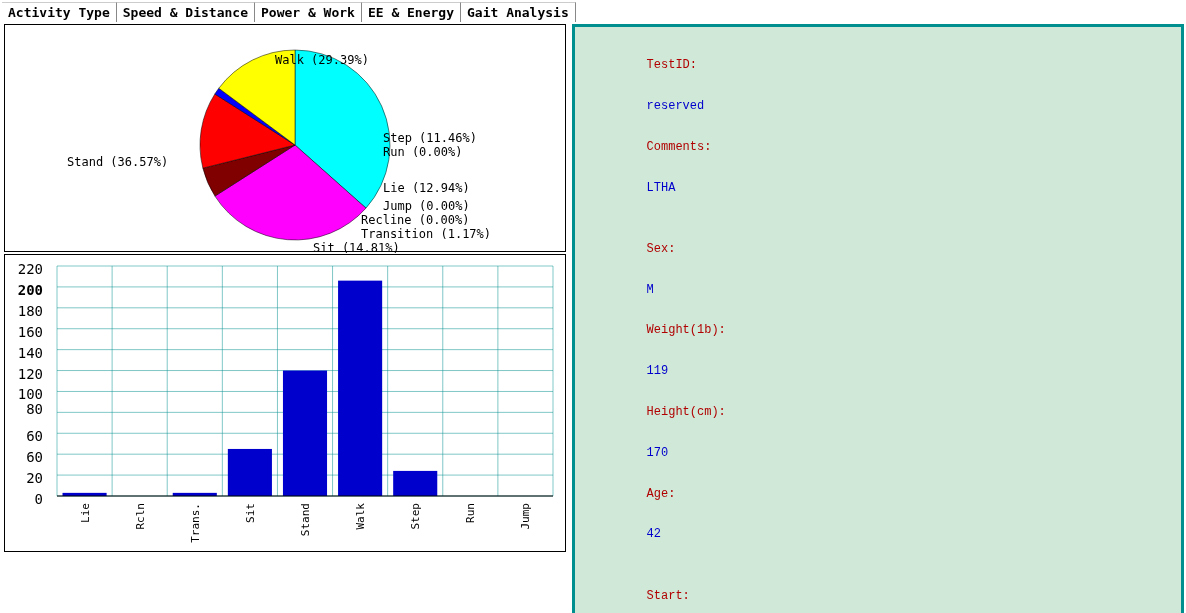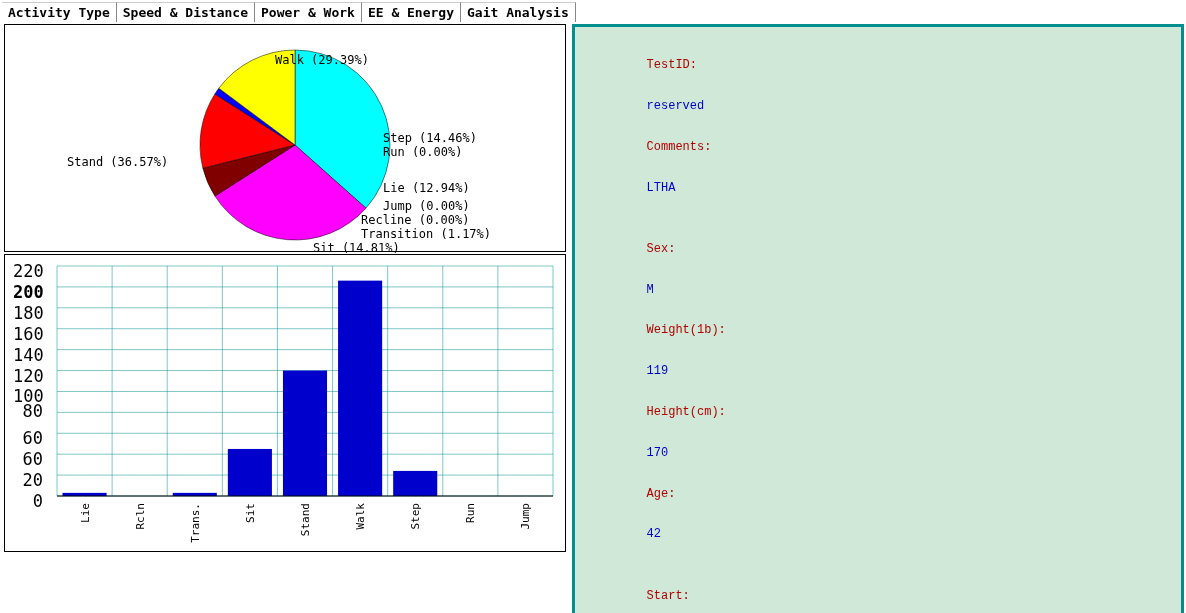--- a/index.html
+++ b/index.html
@@ -78,21 +78,21 @@
     position:absolute;
     font-family: monospace;
     font-size: 11px;
     writing-mode: vertical-rl;
     transform: rotate(180deg);
     transform-origin: center;
   }
   .bar-ytick {
     position:absolute;
     font-family: monospace;
-    font-size: 17px;
+    font-size: 14px;
     text-align: right;
     width: 30px;
   }
 </style>
 </head>
 <body>
 
 <div class="tabs">
   <div class="tab">Activity Type</div>
   <div class="tab">Speed &amp; Distance</div>
@@ -109,21 +109,21 @@
           <path d="M0 0 L5.8170722959499274e-15 -95 A95 95 0 0 1 70.9835461174734 63.137438818727254 Z" fill="#00ffff" stroke="#000" stroke-width="0.5"></path>
           <path d="M0 0 L70.9835461174734 63.137438818727254 A95 95 0 0 1 -80.08296516503214 51.10497715855324 Z" fill="#ff00ff" stroke="#000" stroke-width="0.5"></path>
           <path d="M0 0 L-80.08296516503214 51.10497715855324 A95 95 0 0 1 -92.13299228344565 23.162722916327095 Z" fill="#800000" stroke="#000" stroke-width="0.5"></path>
           <path d="M0 0 L-92.13299228344565 23.162722916327095 A95 95 0 0 1 -80.14712232548473 -51.004301612156084 Z" fill="#ff0000" stroke="#000" stroke-width="0.5"></path>
           <path d="M0 0 L-80.14712232548473 -51.004301612156084 A95 95 0 0 1 -76.18453763334637 -56.753116439480486 Z" fill="#0000ff" stroke="#000" stroke-width="0.5"></path>
           <path d="M0 0 L-76.18453763334637 -56.753116439480486 A95 95 0 0 1 -1.745121688784978e-14 -95 Z" fill="#ffff00" stroke="#000" stroke-width="0.5"></path>
         </svg>
 
       <div class="pie-label" style="left:270px; top:28px;">Walk (29.39%)</div>
       <div class="pie-label" style="left:62px; top:130px;">Stand (36.57%)</div>
-      <div class="pie-label" style="left:378px; top:106px;">Step (14.46%)</div>
+      <div class="pie-label" style="left:378px; top:106px;">Step (11.46%)</div>
       <div class="pie-label" style="left:378px; top:120px;">Run (0.00%)</div>
       <div class="pie-label" style="left:378px; top:146px;margin-top:28px;">Jump (0.00%)</div>
       <div class="pie-label" style="left:378px; top:156px;">Lie (12.94%)</div>
       <div class="pie-label" style="left:356px; top:188px;">Recline (0.00%)</div>
       <div class="pie-label" style="left:356px; top:202px;">Transition (1.17%)</div>
       <div class="pie-label" style="left:260px; top:216px;margin-left:48px;">Sit (14.81%)</div>
     </div>
 
     <div class="panel bar-panel">
       <svg class="bar-svg" width="548" height="250" id="bar-svg">

